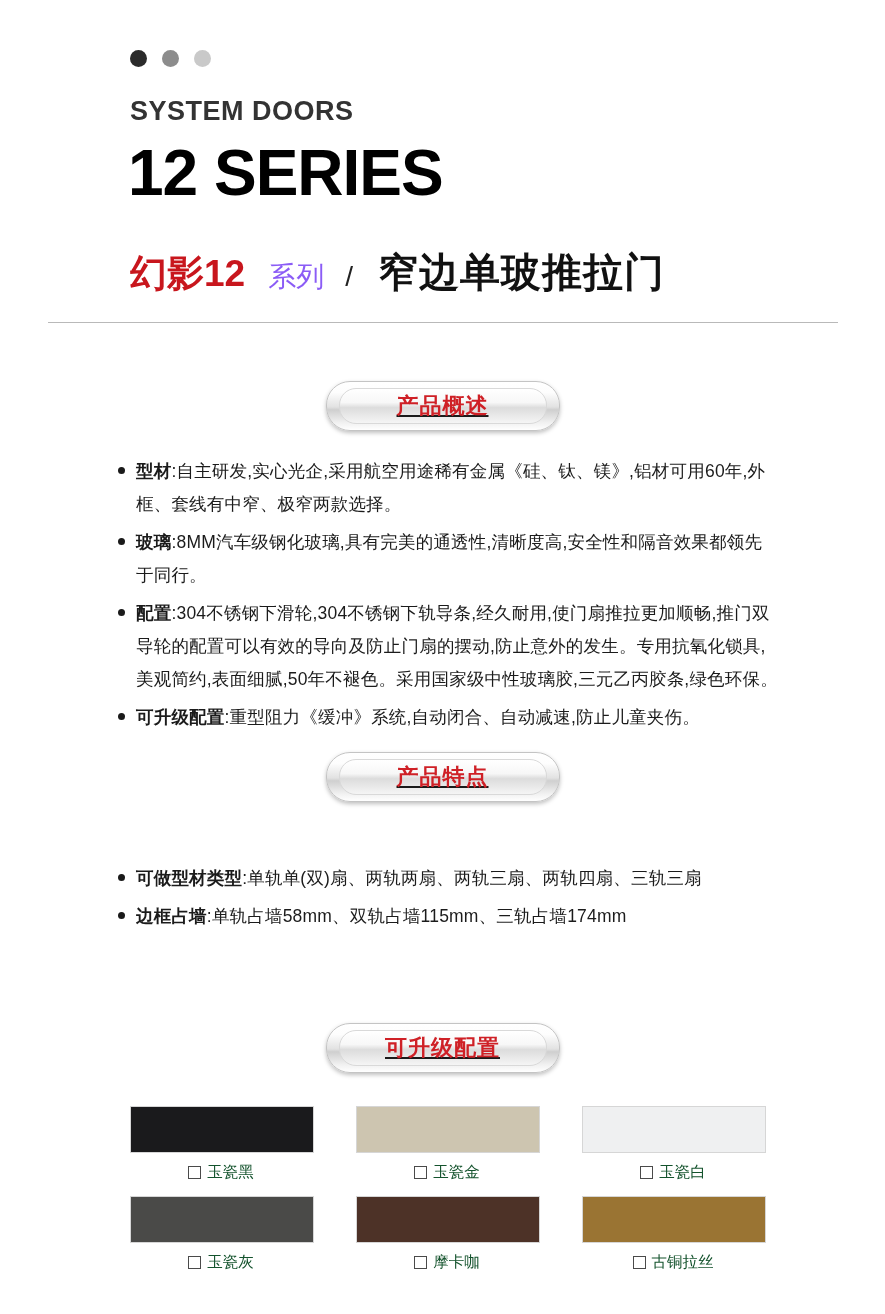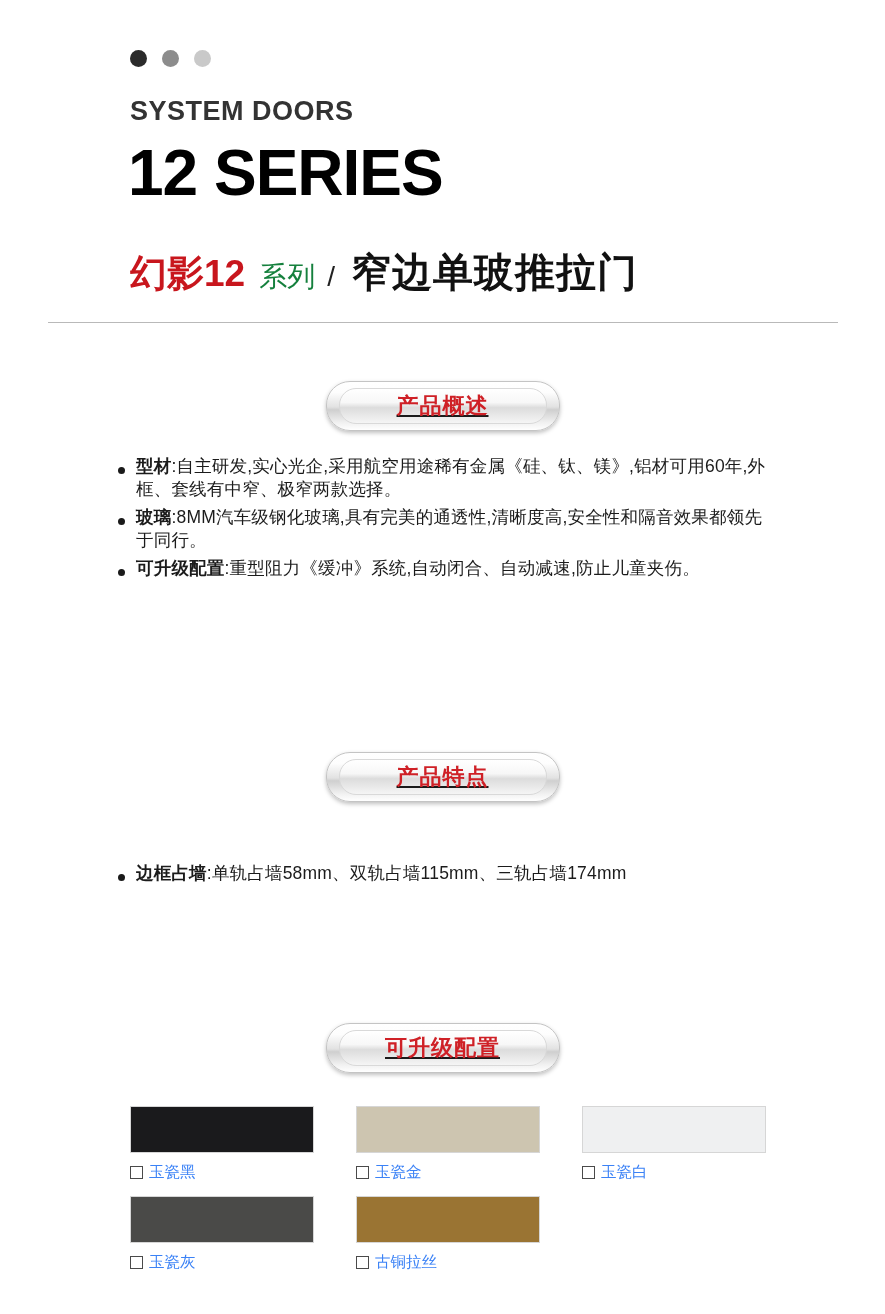--- a/index.html
+++ b/index.html
@@ -57,33 +57,33 @@
     letter-spacing: -1px;
     color: #000000;
     line-height: 1.05;
   }
   .subtitle-row {
     position: absolute;
     left: 130px;
     top: 245px;
     display: flex;
     align-items: baseline;
-    gap: 8px;
+    gap: 17px;
     white-space: nowrap;
   }
   .sub-red {
     font-size: 37px;
     font-weight: 700;
     color: #c8161d;
     letter-spacing: 0px;
   }
   .sub-series {
     font-size: 28px;
     font-weight: 500;
-    color: #15803d;
+    color: #8b5cf6;
     margin-left: 6px;
   }
   .sub-slash {
     font-size: 28px;
     font-weight: 500;
     color: #222;
     margin: 0 8px 0 4px;
   }
   .sub-black {
     font-size: 40px;
@@ -147,21 +147,21 @@
   .bullet {
     flex: 0 0 auto;
     width: 7px;
     height: 7px;
     background: #1a1a1a;
     border-radius: 50%;
     margin: 12px 11px 0 0;
   }
   .li-text {
     font-size: 17.5px;
-    line-height: 23px;
+    line-height: 33px;
     color: #1b1b1b;
     letter-spacing: 0.2px;
   }
   .li-text b {
     font-weight: 700;
   }
 
   
   .swatches {
     position: absolute;
@@ -175,24 +175,25 @@
   }
   .swatch-cell { width: 182px; }
   .swatch-chip {
     width: 182px;
     height: 45px;
     border: 1px solid #d6d6d6;
   }
   .swatch-label {
     margin-top: 9px;
     font-size: 15.5px;
-    color: #3b82f6;
+    color: #14532d;
     display: flex;
     align-items: center;
     gap: 6px;
+    justify-content: center;
   }
   .checkbox {
     display: inline-block;
     width: 11px;
     height: 11px;
     border: 1px solid #4a4a4a;
     background: #fff;
   }
 </style>
 </head>
@@ -233,35 +234,47 @@
     </div>
     <div class="li">
       <span class="bullet"></span>
       <div class="li-text">
         <b>玻璃</b><span>:</span><span>8MM汽车级钢化玻璃,具有完美的通透性,清晰度高,安全性和隔音效果都领先于同行。</span>
       </div>
     </div>
     <div class="li">
       <span class="bullet"></span>
       <div class="li-text">
+        <b>配置</b><span>:</span><span>304不锈钢下滑轮,304不锈钢下轨导条,经久耐用,使门扇推拉更加顺畅,推门双导轮的配置可以有效的导向及防止门扇的摆动,防止意外的发生。专用抗氧化锁具,美观简约,表面细腻,50年不褪色。采用国家级中性玻璃胶,三元乙丙胶条,绿色环保。</span>
+      </div>
+    </div>
+    <div class="li">
+      <span class="bullet"></span>
+      <div class="li-text">
         <b>可升级配置</b><span>:</span><span>重型阻力《缓冲》系统,自动闭合、自动减速,防止儿童夹伤。</span>
       </div>
     </div>
   </div>
 
   <div class="pill" style="top:752px;text-align:right;">
     <div class="pill-inner">
       <span class="pill-text">产品特点</span>
     </div>
   </div>
 
   <div class="list" style="top:862px;">
     <div class="li">
       <span class="bullet"></span>
       <div class="li-text">
+        <b>可做型材类型</b><span>:</span><span>单轨单(双)扇、两轨两扇、两轨三扇、两轨四扇、三轨三扇</span>
+      </div>
+    </div>
+    <div class="li">
+      <span class="bullet"></span>
+      <div class="li-text">
         <b>边框占墙</b><span>:</span><span>单轨占墙58mm、双轨占墙115mm、三轨占墙174mm</span>
       </div>
     </div>
   </div>
 
   <div class="pill" style="top:1023px;">
     <div class="pill-inner">
       <span class="pill-text">可升级配置</span>
     </div>
   </div>
@@ -289,20 +302,27 @@
       </div>
     </div>
     <div class="swatch-cell">
       <div class="swatch-chip" id="chip3" style="background: rgb(74, 74, 72);"></div>
       <div class="swatch-label">
         <span class="checkbox"></span>
         <span>玉瓷灰</span>
       </div>
     </div>
     <div class="swatch-cell">
+      <div class="swatch-chip" id="chip4" style="background: rgb(77, 50, 39);"></div>
+      <div class="swatch-label">
+        <span class="checkbox"></span>
+        <span>摩卡咖</span>
+      </div>
+    </div>
+    <div class="swatch-cell">
       <div class="swatch-chip" id="chip5" style="background: rgb(154, 116, 51);"></div>
       <div class="swatch-label">
         <span class="checkbox"></span>
         <span>古铜拉丝</span>
       </div>
     </div>
   </div>
 
 </div>
 

